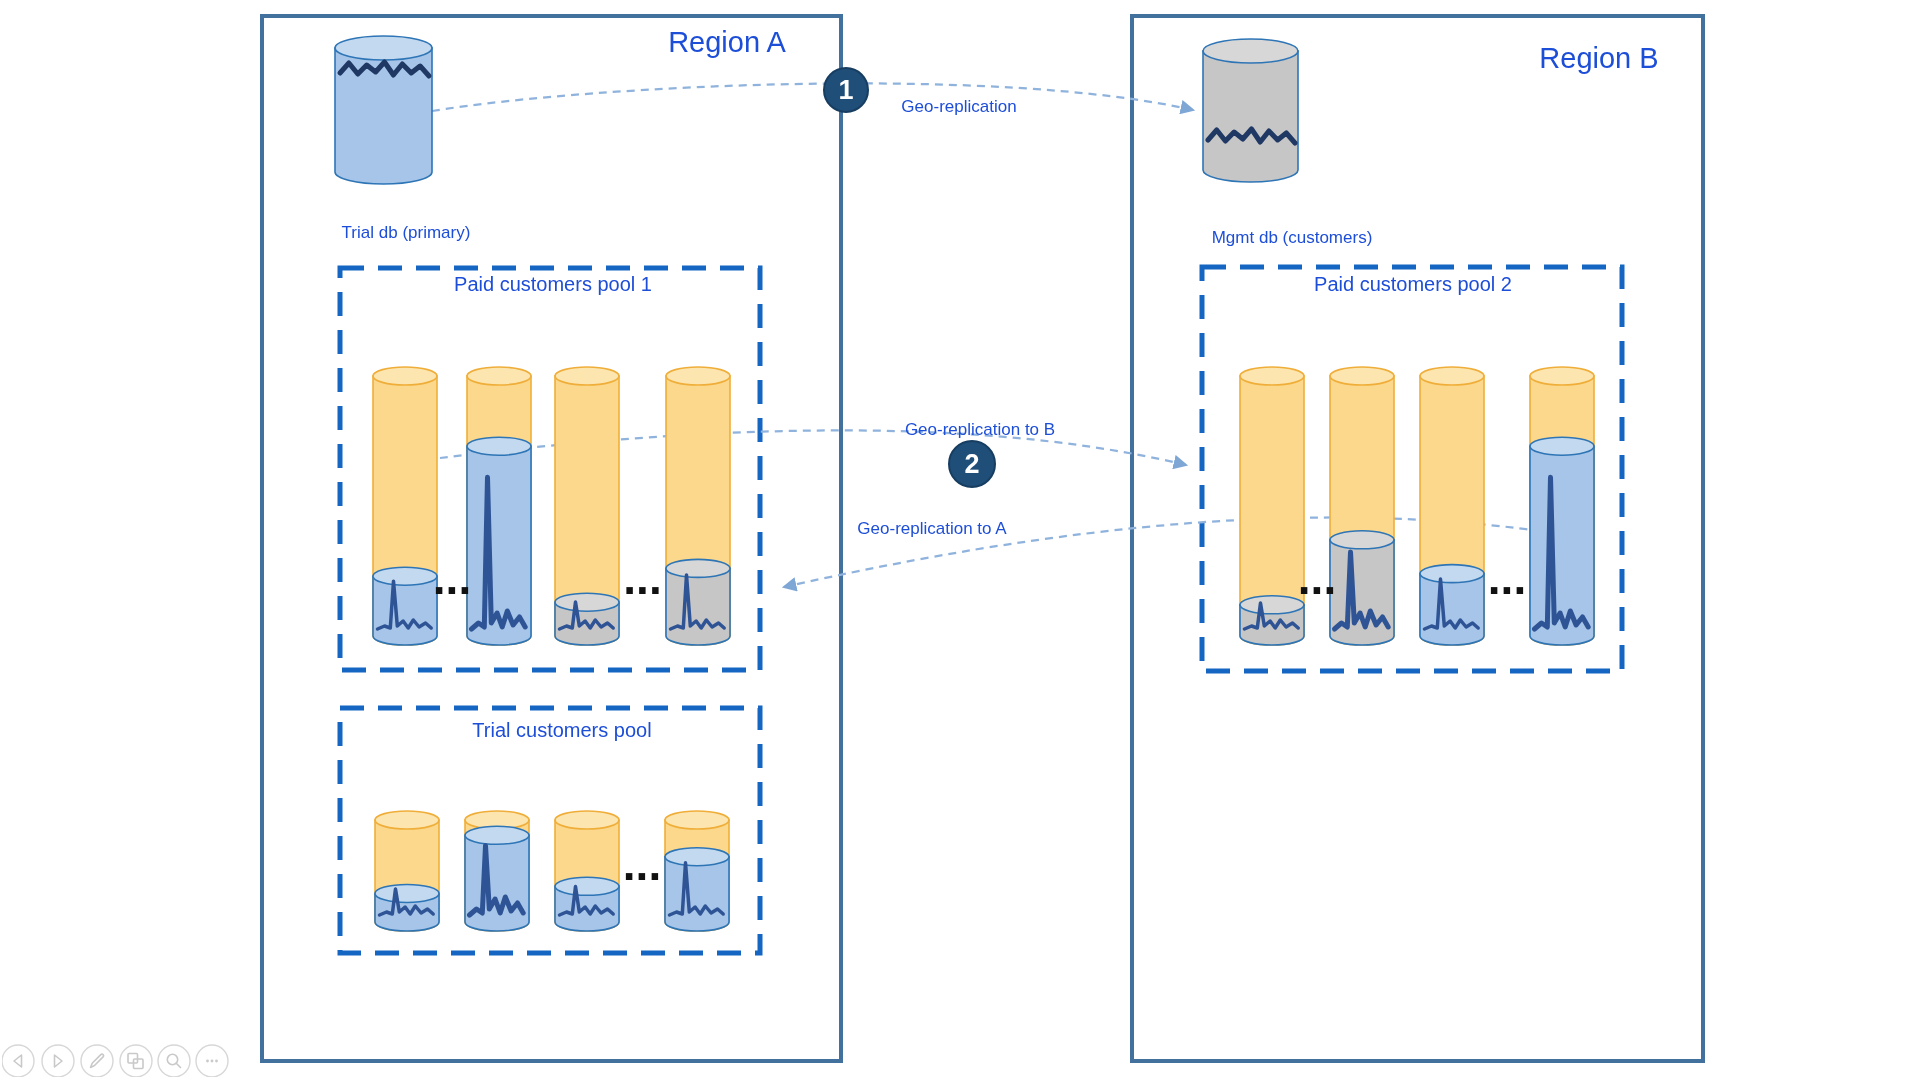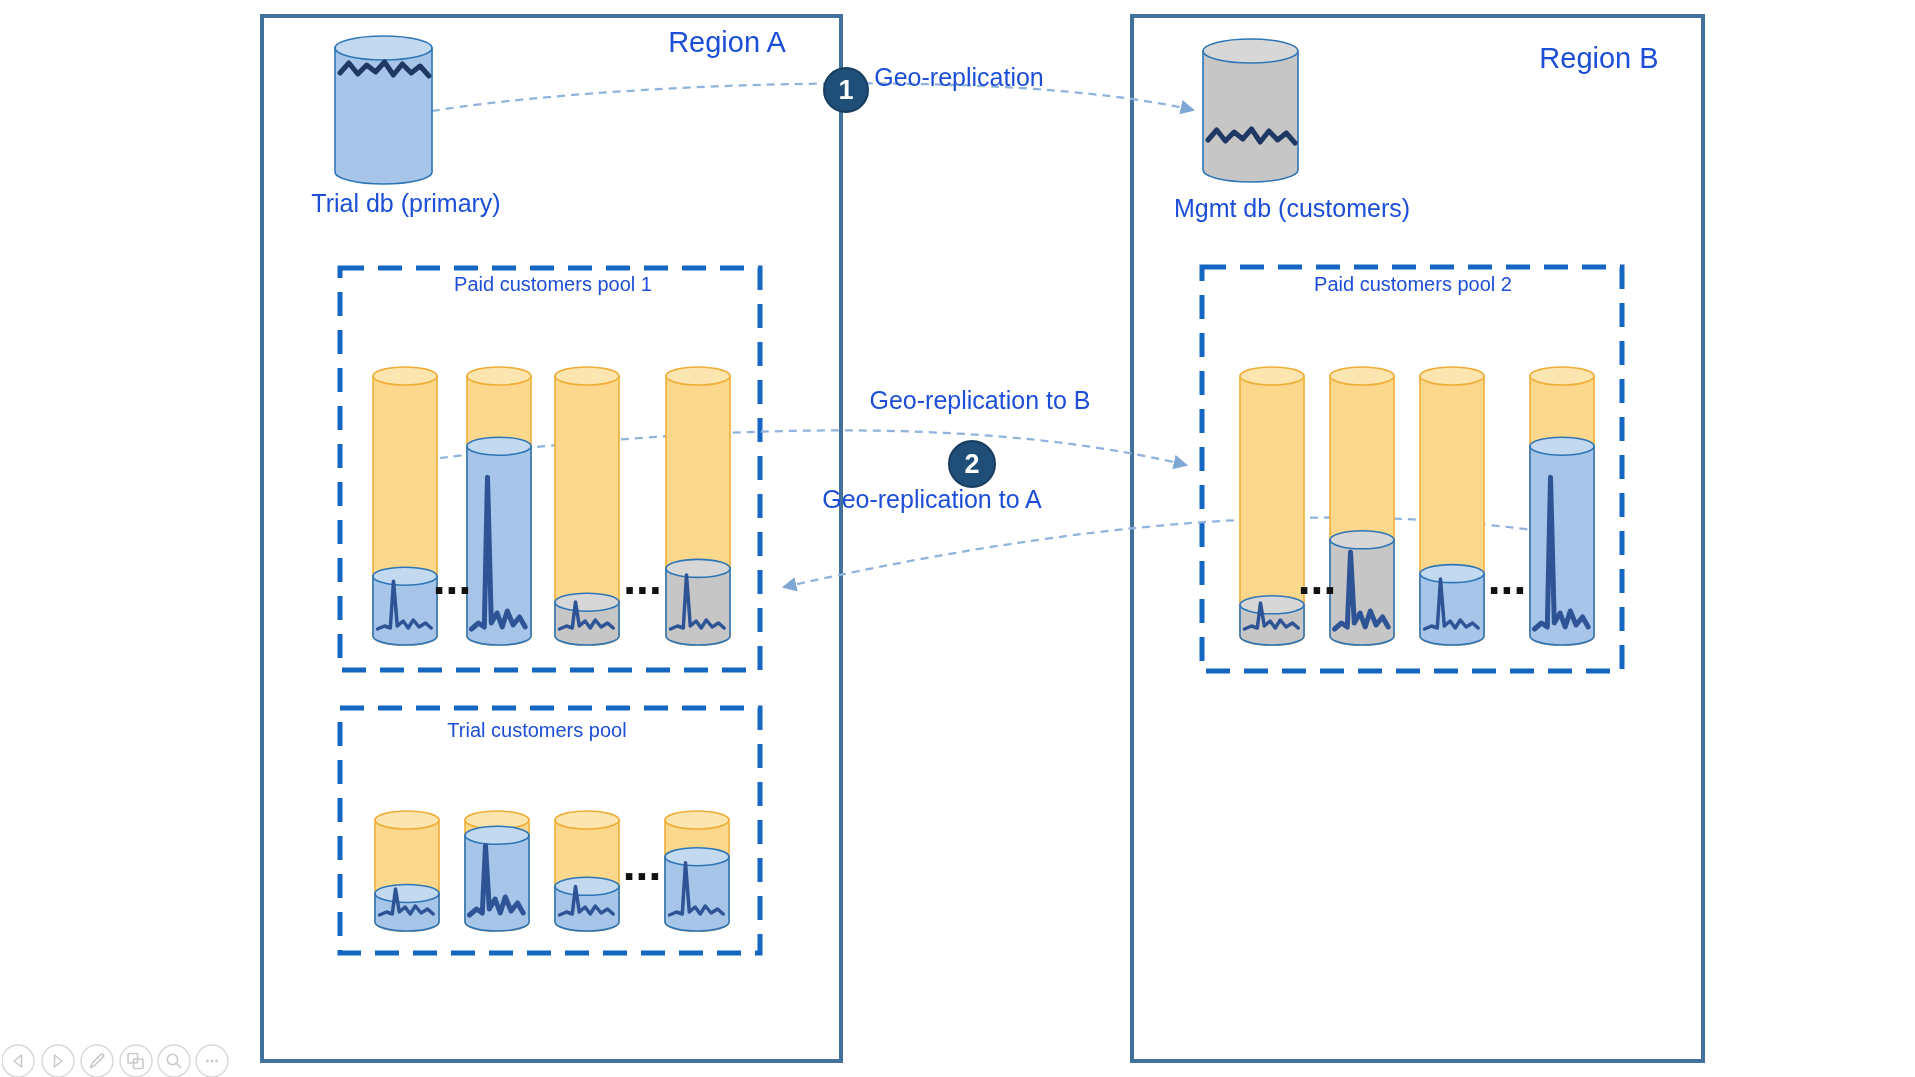--- a/index.html
+++ b/index.html
@@ -5,21 +5,21 @@
   html,body{margin:0;padding:0;background:#fff;}
   body{font-family:"Liberation Sans",sans-serif;}
   .stage{position:relative;width:1915px;height:1077px;overflow:hidden;background:#fff;color:#1b1b1b;}
   .region{position:absolute;border:4px solid #41719C;background:#fff;box-sizing:border-box;}
   .region-a{left:260px;top:14px;width:583px;height:1049px;}
   .region-b{left:1130px;top:14px;width:575px;height:1049px;}
   #diagram{position:absolute;left:0;top:0;pointer-events:none;}
   .lbl{position:absolute;transform:translateX(-50%);white-space:nowrap;color:#1d4ed8;}
   .title{font-size:29px;}
   .pool-title{font-size:20px;}
-  .small{font-size:25px;}
+  .small{font-size:17px;margin-top:34px;}
   .badge{position:absolute;border-radius:50%;background:#1F4E79;border:2px solid #173E61;
          color:#fff;font-weight:700;display:flex;align-items:center;justify-content:center;
          font-size:27px;box-sizing:border-box;}
   .toolbar{position:absolute;left:2px;top:1041px;}
   .tb-c{fill:#ffffff;stroke:#d7d7d7;stroke-width:1.4;}
   .tb-i{stroke:#c9c9c9;stroke-width:1.6;fill:none;stroke-linejoin:round;stroke-linecap:round;}
 </style>
 </head>
 <body>
 
@@ -116,21 +116,21 @@
   </svg>
 
   <div class="lbl title" style="left:727px;top:26px">Region A</div>
   <div class="lbl title" style="left:1599px;top:42px">Region B</div>
 
   <div class="lbl small" style="left:406px;top:189px">Trial db (primary)</div>
   <div class="lbl small" style="left:1292px;top:194px">Mgmt db (customers)</div>
 
   <div class="lbl pool-title" style="left:553px;top:273px">Paid customers pool 1</div>
   <div class="lbl pool-title" style="left:1413px;top:273px">Paid customers pool 2</div>
-  <div class="lbl pool-title" style="left:537px;top:719px">Trial customers pool</div>
+  <div class="lbl pool-title" style="left:562px;top:719px">Trial customers pool</div>
 
   <div class="lbl small" style="left:959px;top:63px">Geo-replication</div>
   <div class="lbl small" style="left:980px;top:386px">Geo-replication to B</div>
   <div class="lbl small" style="left:932px;top:485px">Geo-replication to A</div>
 
   <div class="badge" style="left:823px;top:67px;width:46px;height:46px">1</div>
   <div class="badge" style="left:948px;top:440px;width:48px;height:48px">2</div>
 
   <svg class="toolbar" width="240" height="40" viewBox="0 0 240 40">
     <g transform="translate(16,20)">

